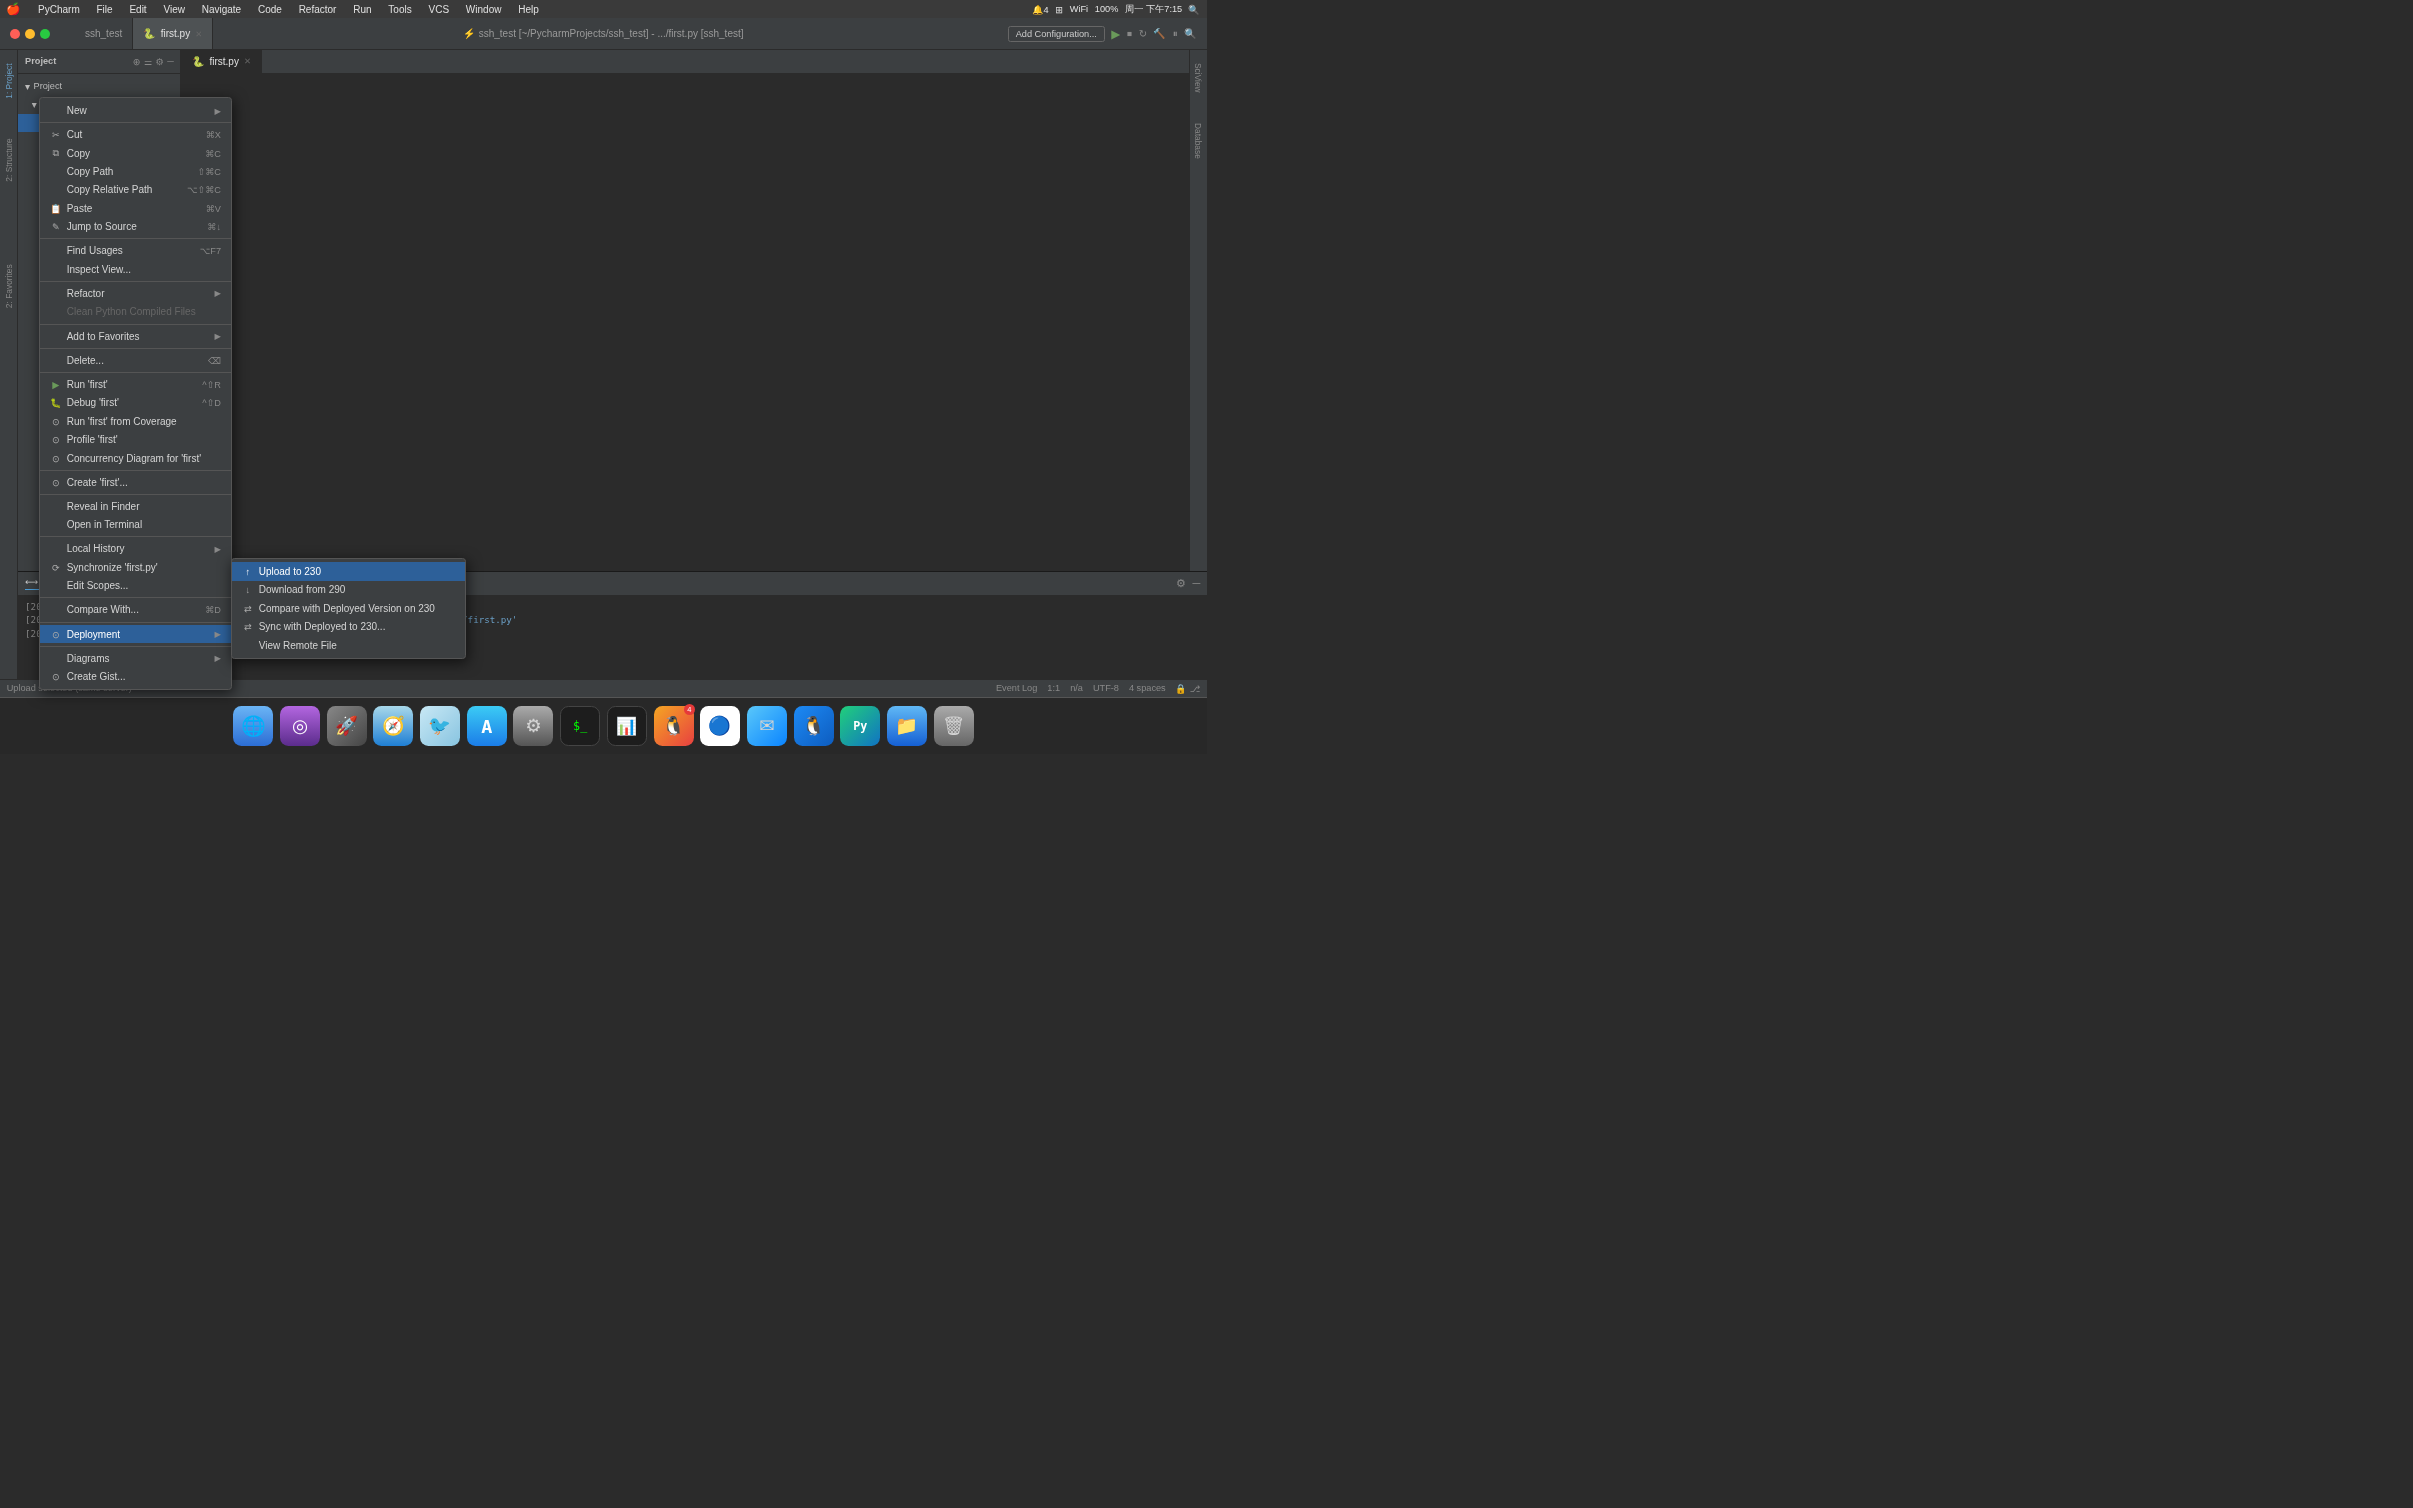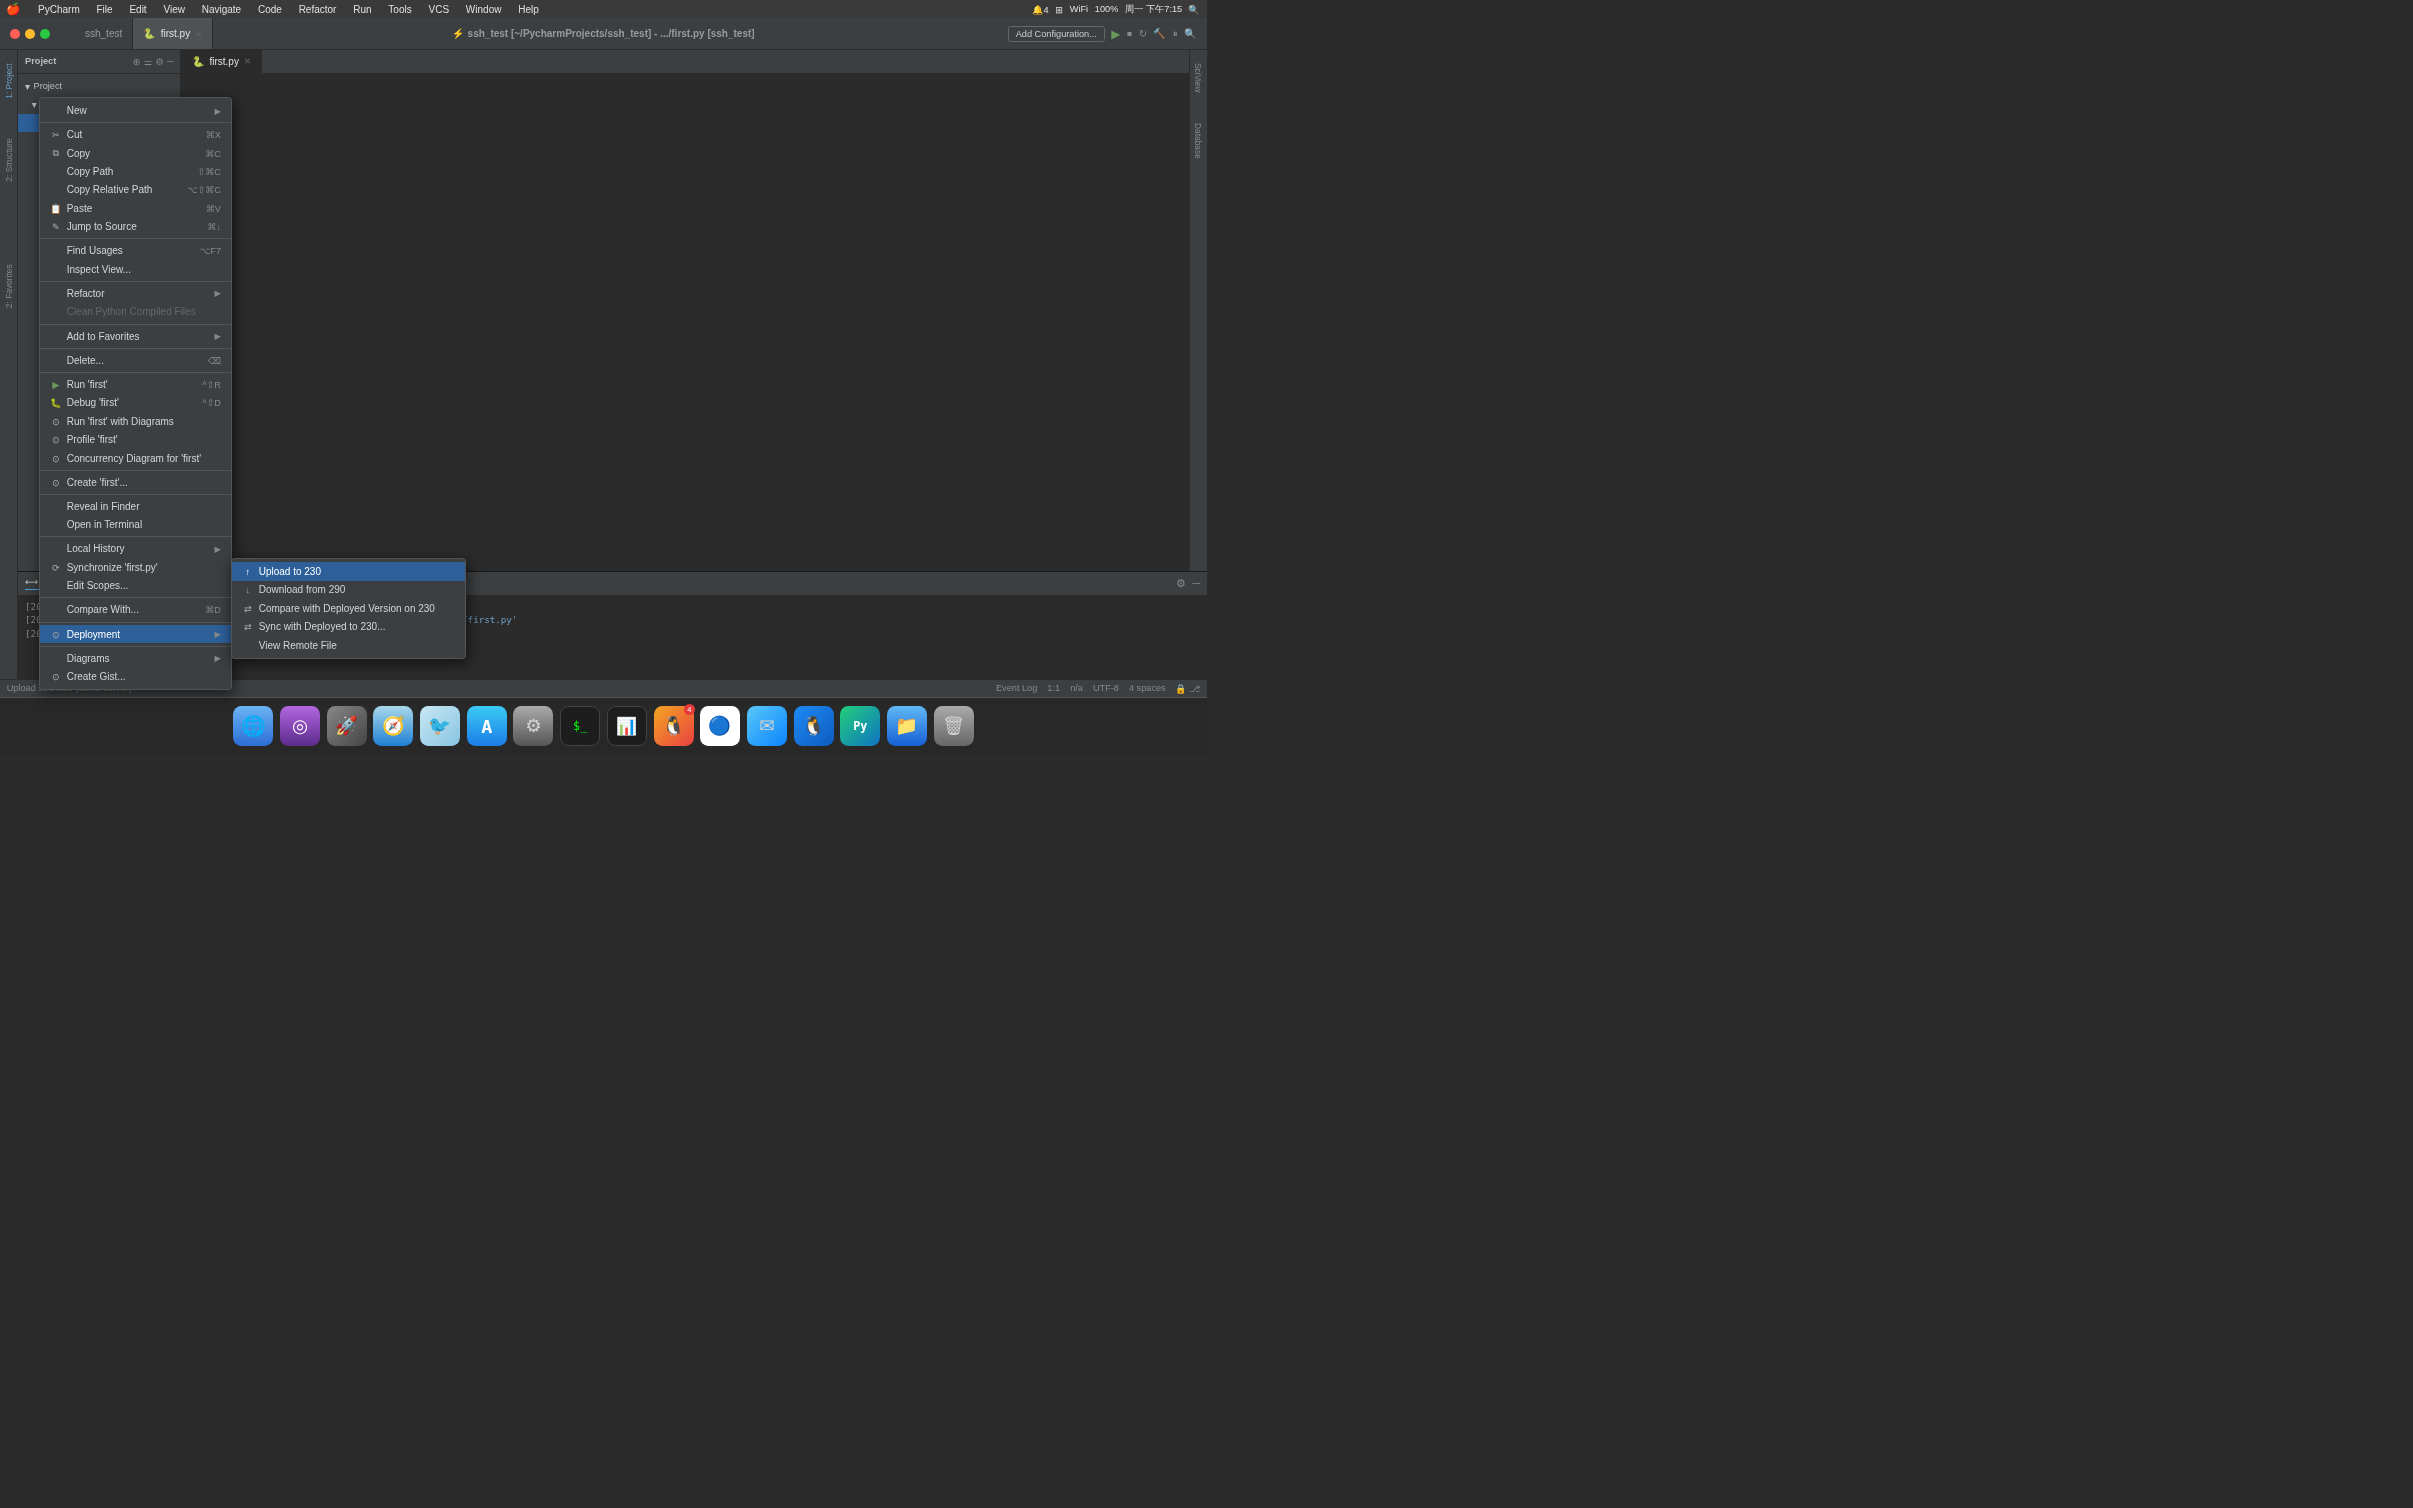--- a/index.html
+++ b/index.html
@@ -56,21 +56,20 @@
       position: absolute;
       left: 10px;
       display: flex;
       gap: 5px;
     }
     .titlebar-title {
       flex: 1;
       text-align: center;
       font-size: 10px;
       color: #9a9a9a;
-      font-weight: bold;
     }
     .titlebar-tabs {
       position: absolute;
       left: 75px;
       display: flex;
       align-items: center;
       height: 100%;
     }
     .tab {
       height: 100%;
@@ -579,21 +578,21 @@
       <span class="cm-item-left">
         <span class="cm-icon" style="color:#cc7832;">🐛</span>
         <span>Debug 'first'</span>
       </span>
       <span class="cm-shortcut">^⇧D</span>
     </div>
 
     <div class="cm-item">
       <span class="cm-item-left">
         <span class="cm-icon">⊙</span>
-        <span>Run 'first' with Diagrams</span>
+        <span>Run 'first' from Coverage</span>
       </span>
     </div>
 
     <div class="cm-item">
       <span class="cm-item-left">
         <span class="cm-icon">⊙</span>
         <span>Profile 'first'</span>
       </span>
     </div>
 

